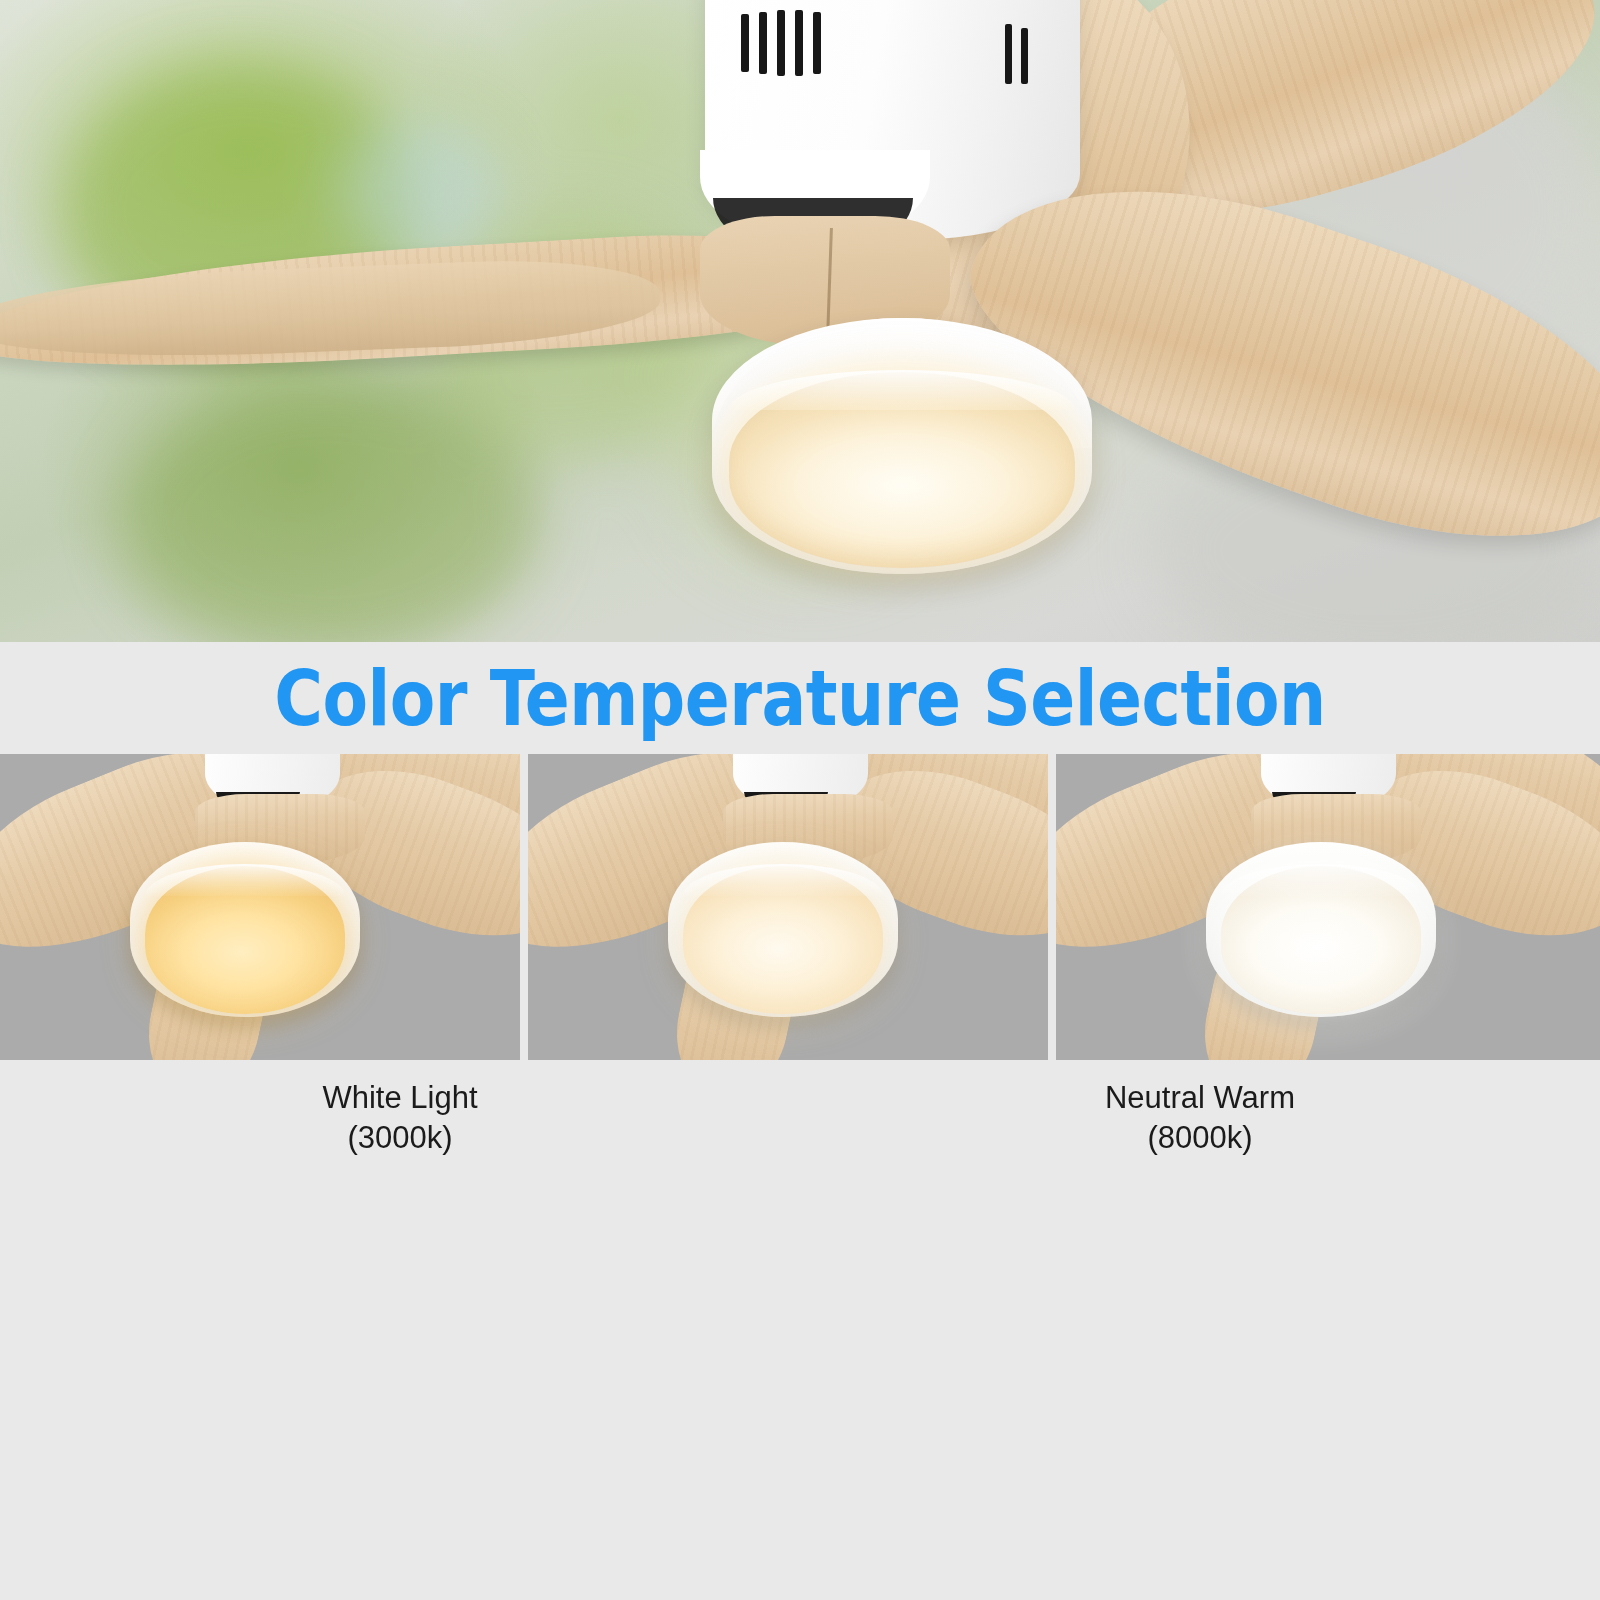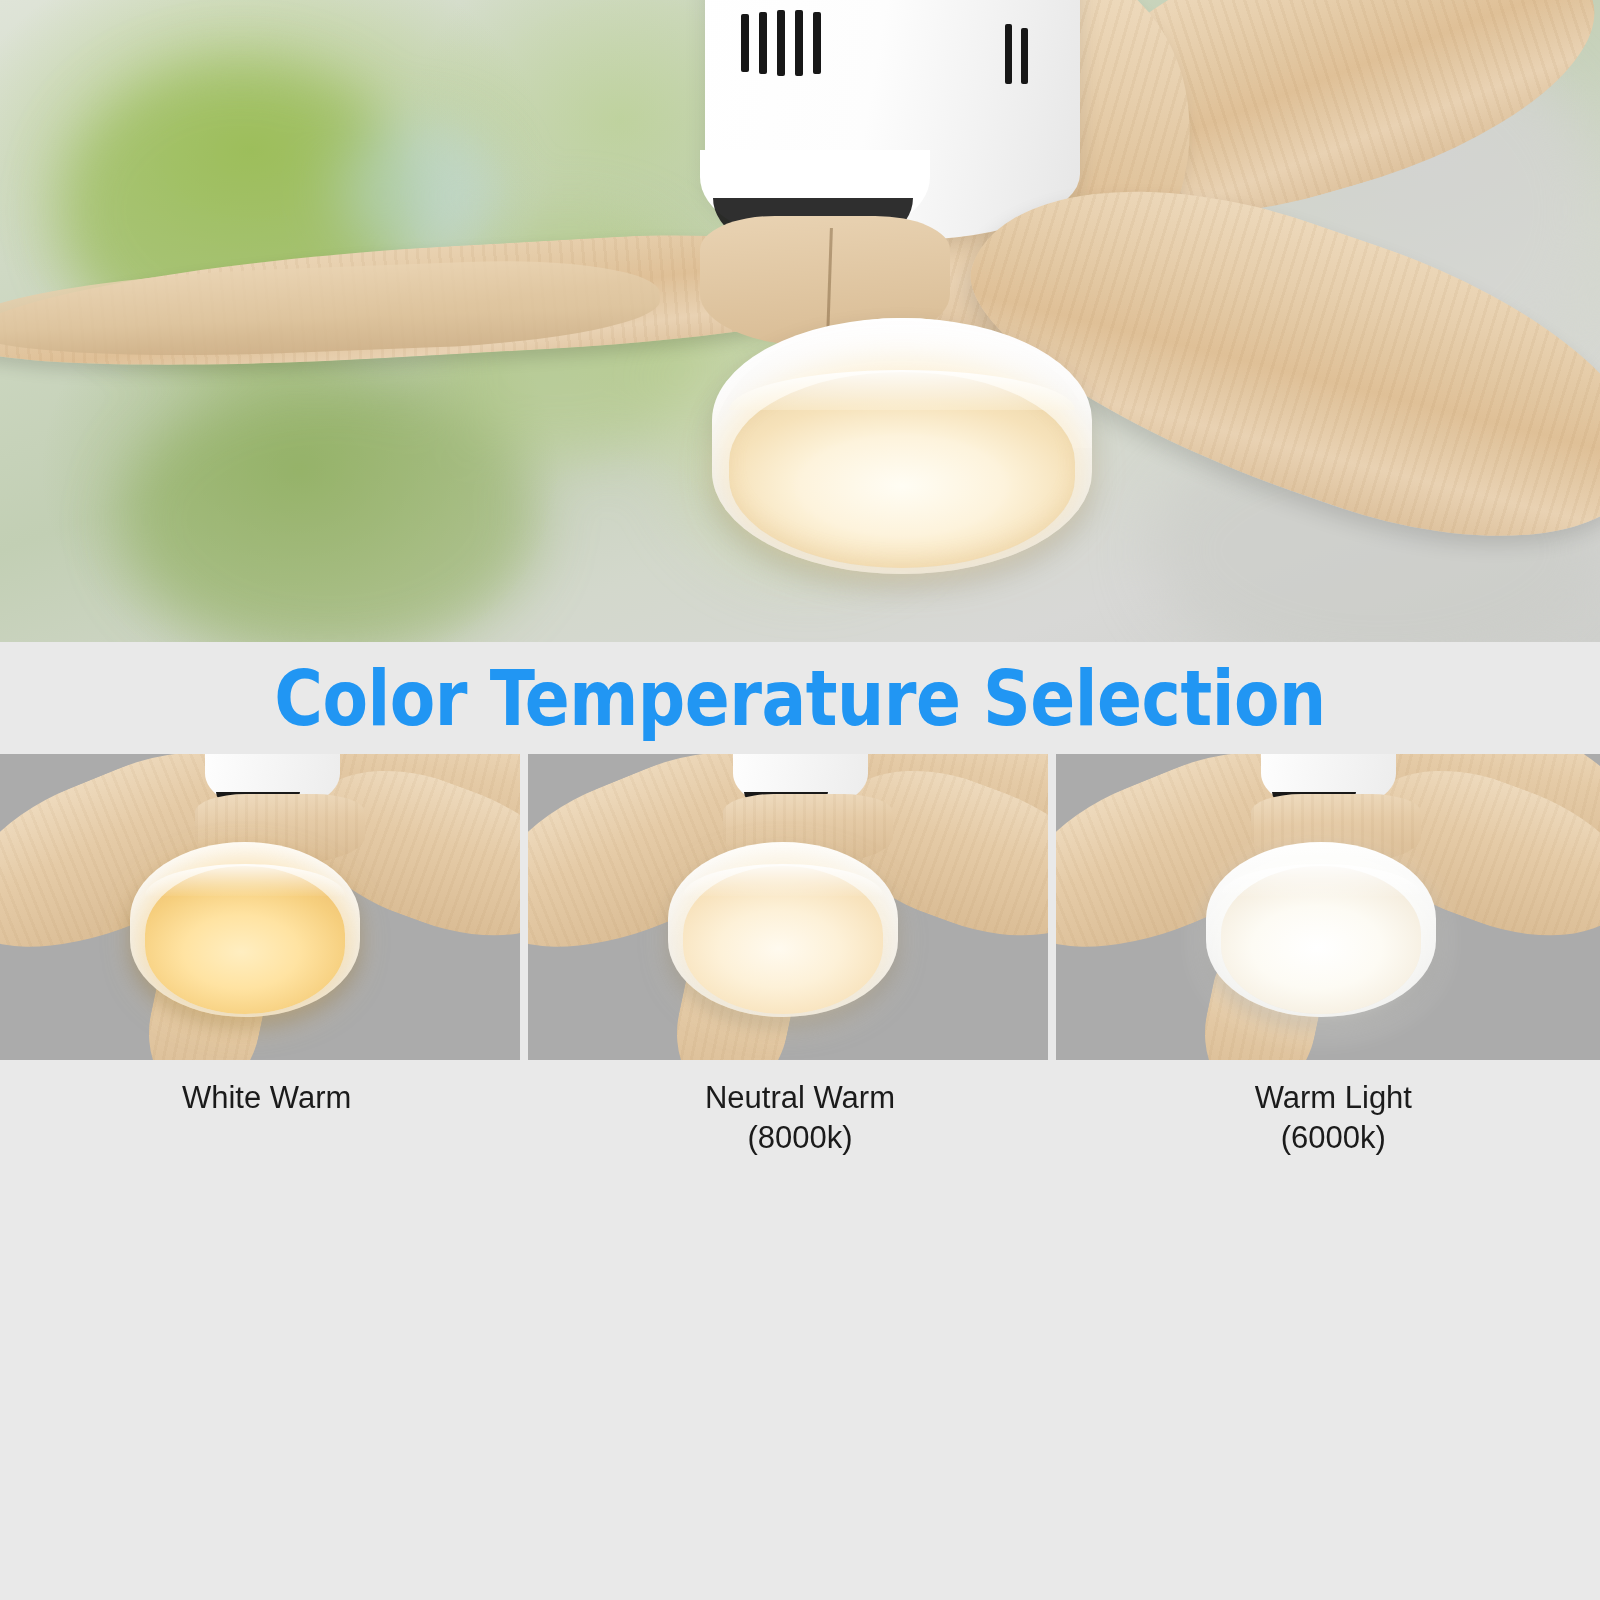--- a/index.html
+++ b/index.html
@@ -267,30 +267,27 @@
     <div class="t-motor-dark"></div>
     <div class="t-blade t-joint"></div>
     <div class="t-fixture" style="left:150px;top:88px;"></div>
     <div class="t-lens" style="left:165px;top:112px;background:radial-gradient(ellipse 72% 62% at 48% 55%, #ffffff 0%, #fdfbf4 45%, #f6efe1 78%, #efe7d7 100%);box-shadow:0 0 32px 12px rgba(255,255,250,.55);"></div>
     <div class="t-lens-top" style="left:165px;top:110px;"></div>
   </div>
 </div>
 
 <div class="captions">
   <div class="caption">
-    <span>White Warm</span>
+    <span>White Light</span>
+    <span class="k">(3000k)</span>
   </div>
   <div class="caption">
     <span>Neutral Warm</span>
     <span class="k">(8000k)</span>
   </div>
-  <div class="caption">
-    <span>Warm Light</span>
-    <span class="k">(6000k)</span>
-  </div>
 </div>
 
 <div class="controls">
 
   
   
 
   
   
 

